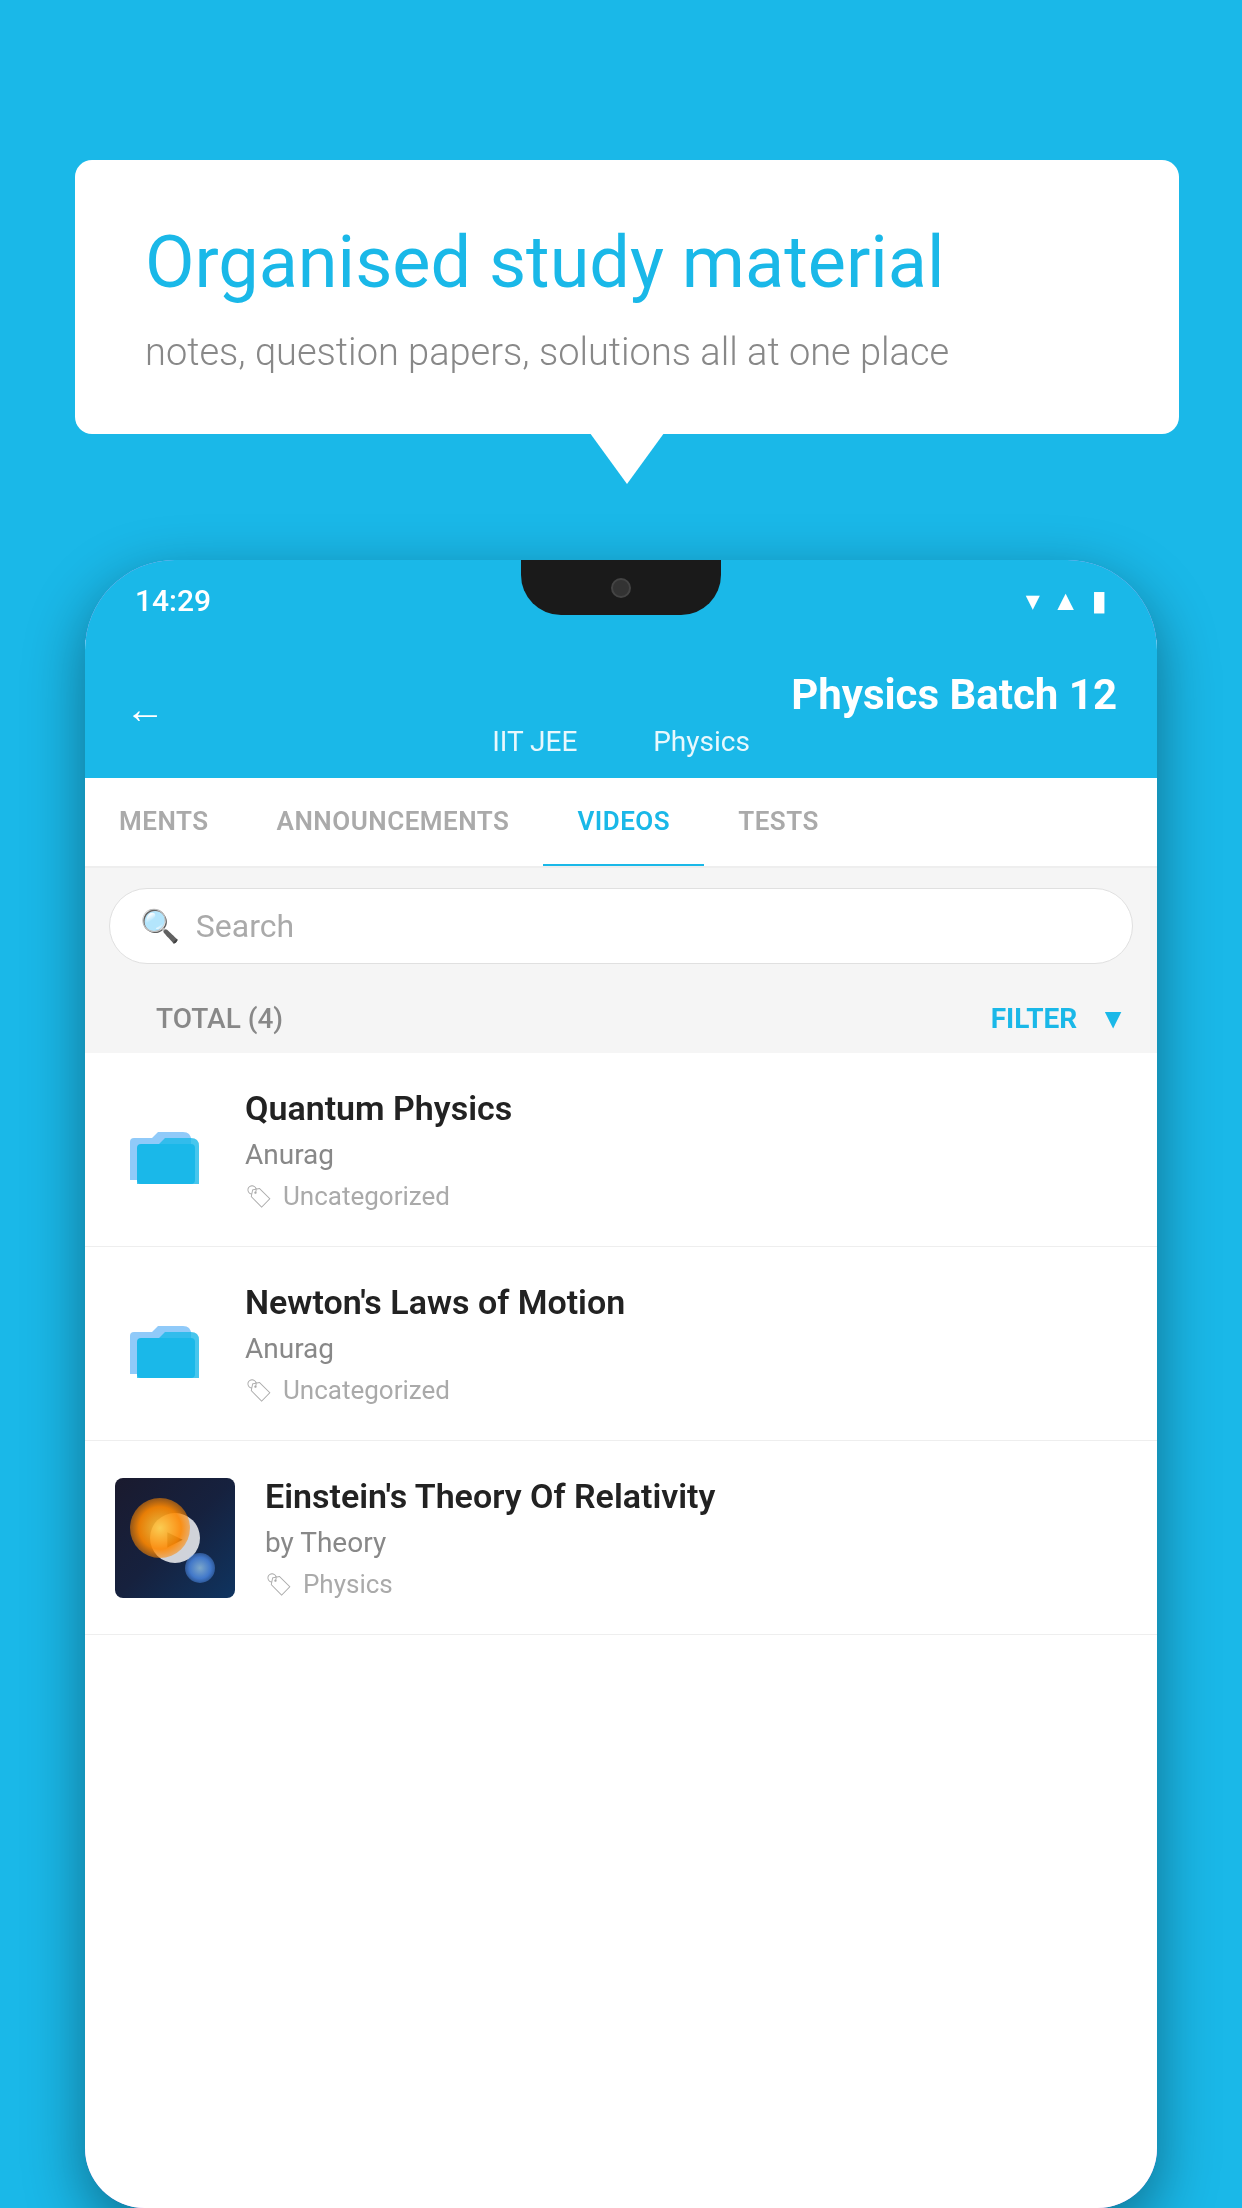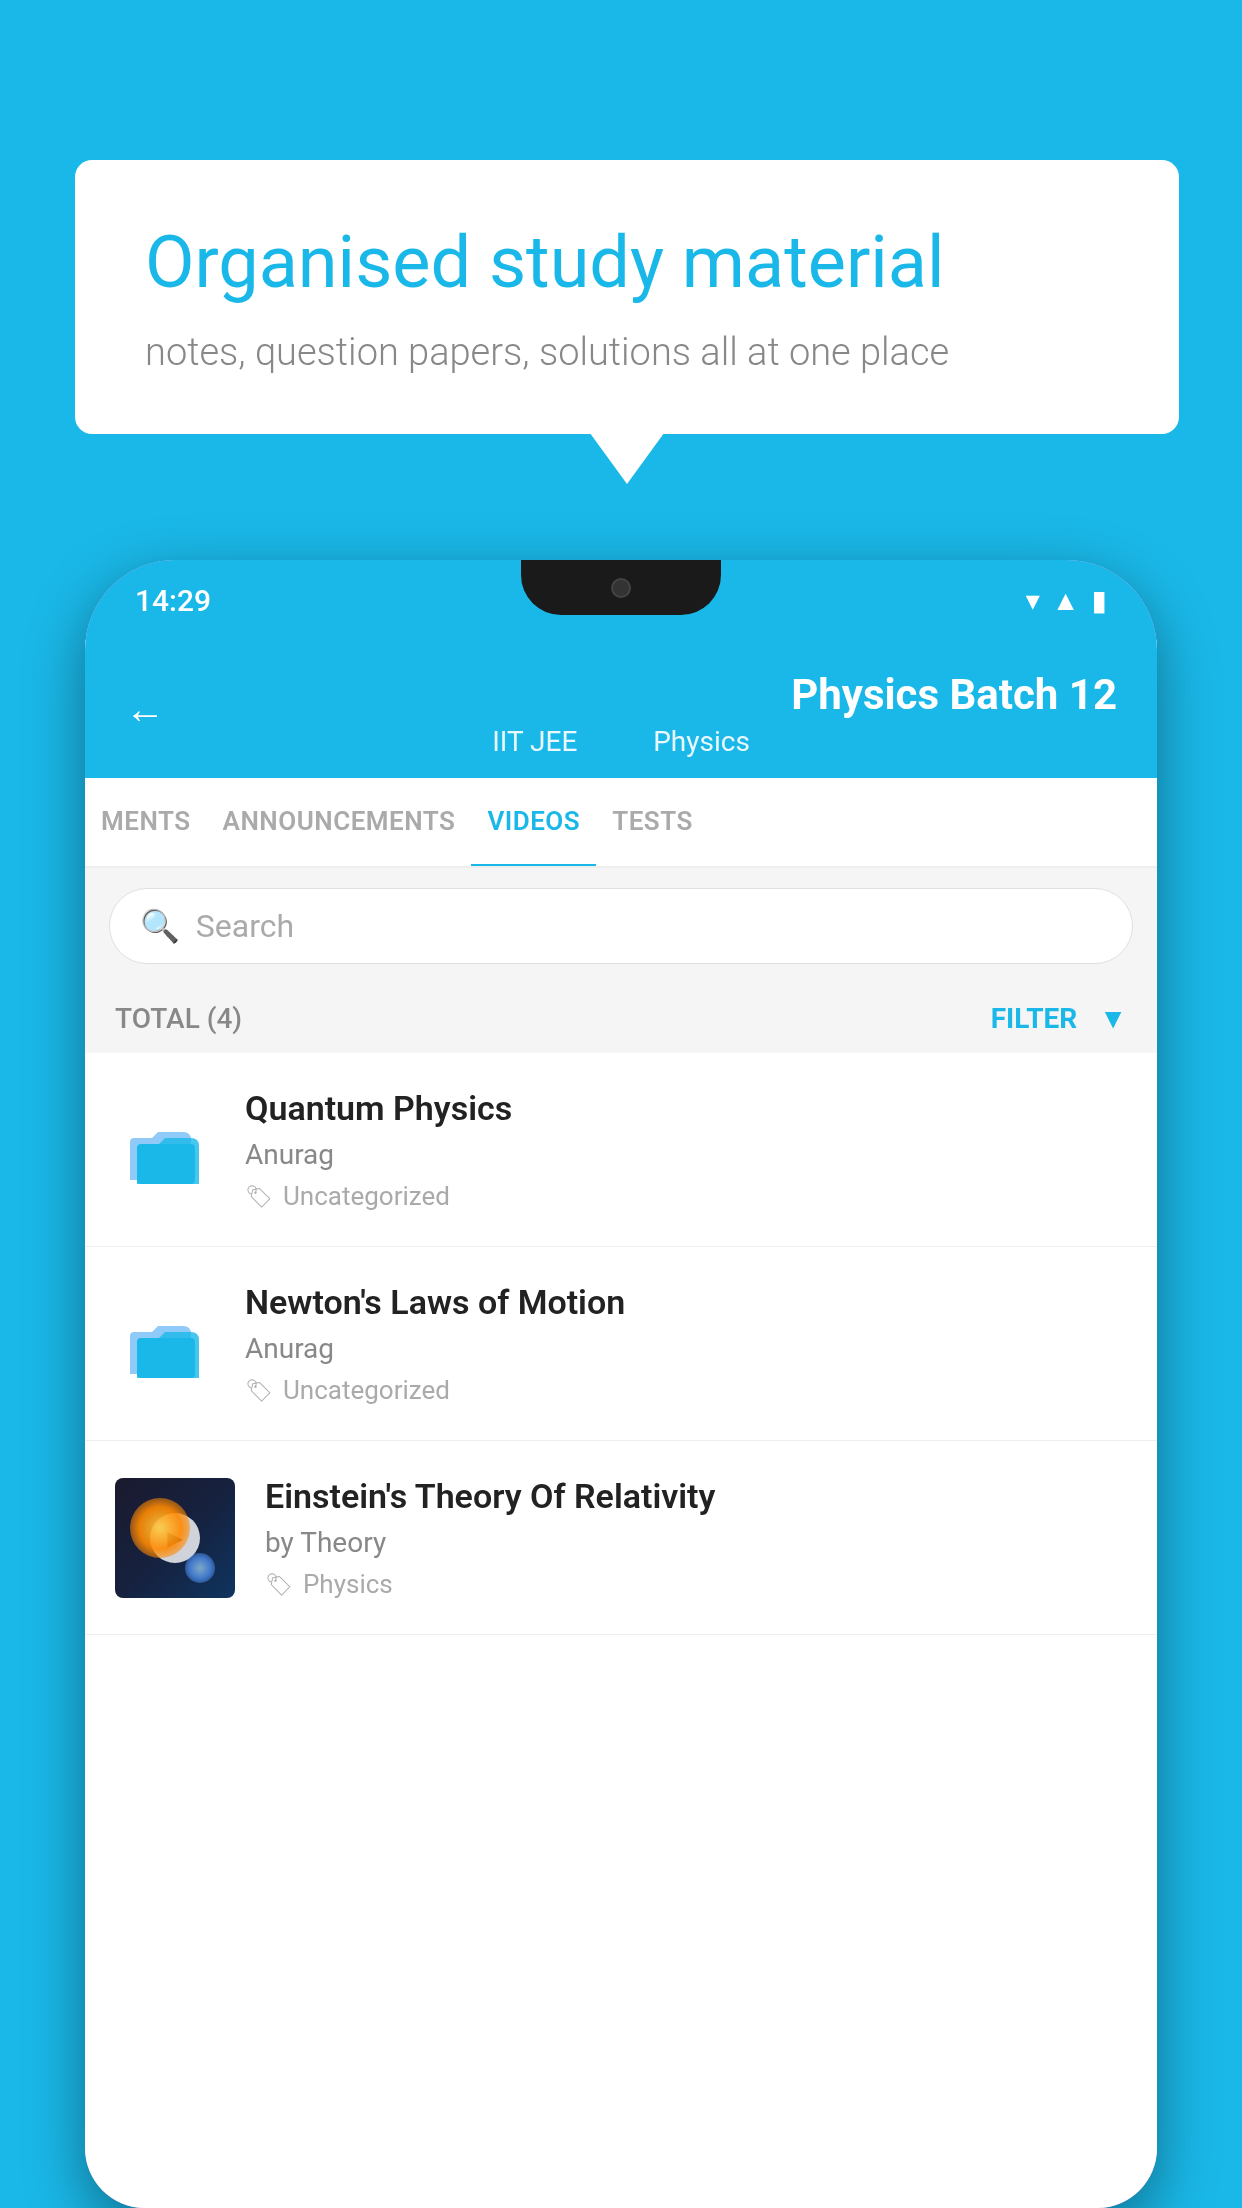--- a/index.html
+++ b/index.html
@@ -157,21 +157,21 @@
 
     
     .tabs {
       background: white;
       display: flex;
       border-bottom: 2px solid #eee;
       overflow-x: auto;
     }
 
     .tab {
-      padding: 28px 16px;
+      padding: 28px 34px;
       font-size: 26px;
       font-weight: 600;
       color: #aaa;
       letter-spacing: 0.5px;
       white-space: nowrap;
       cursor: pointer;
       text-transform: uppercase;
     }
 
     .tab.active {
@@ -212,20 +212,21 @@
       display: flex;
       justify-content: space-between;
       align-items: center;
       padding: 18px 30px;
     }
 
     .total-text {
       font-size: 28px;
       color: #888;
       font-weight: 500;
+      margin-left: 41px;
     }
 
     .filter-btn {
       display: flex;
       align-items: center;
       gap: 22px;
       color: #1ab8e8;
       font-size: 28px;
       font-weight: 700;
       cursor: pointer;

